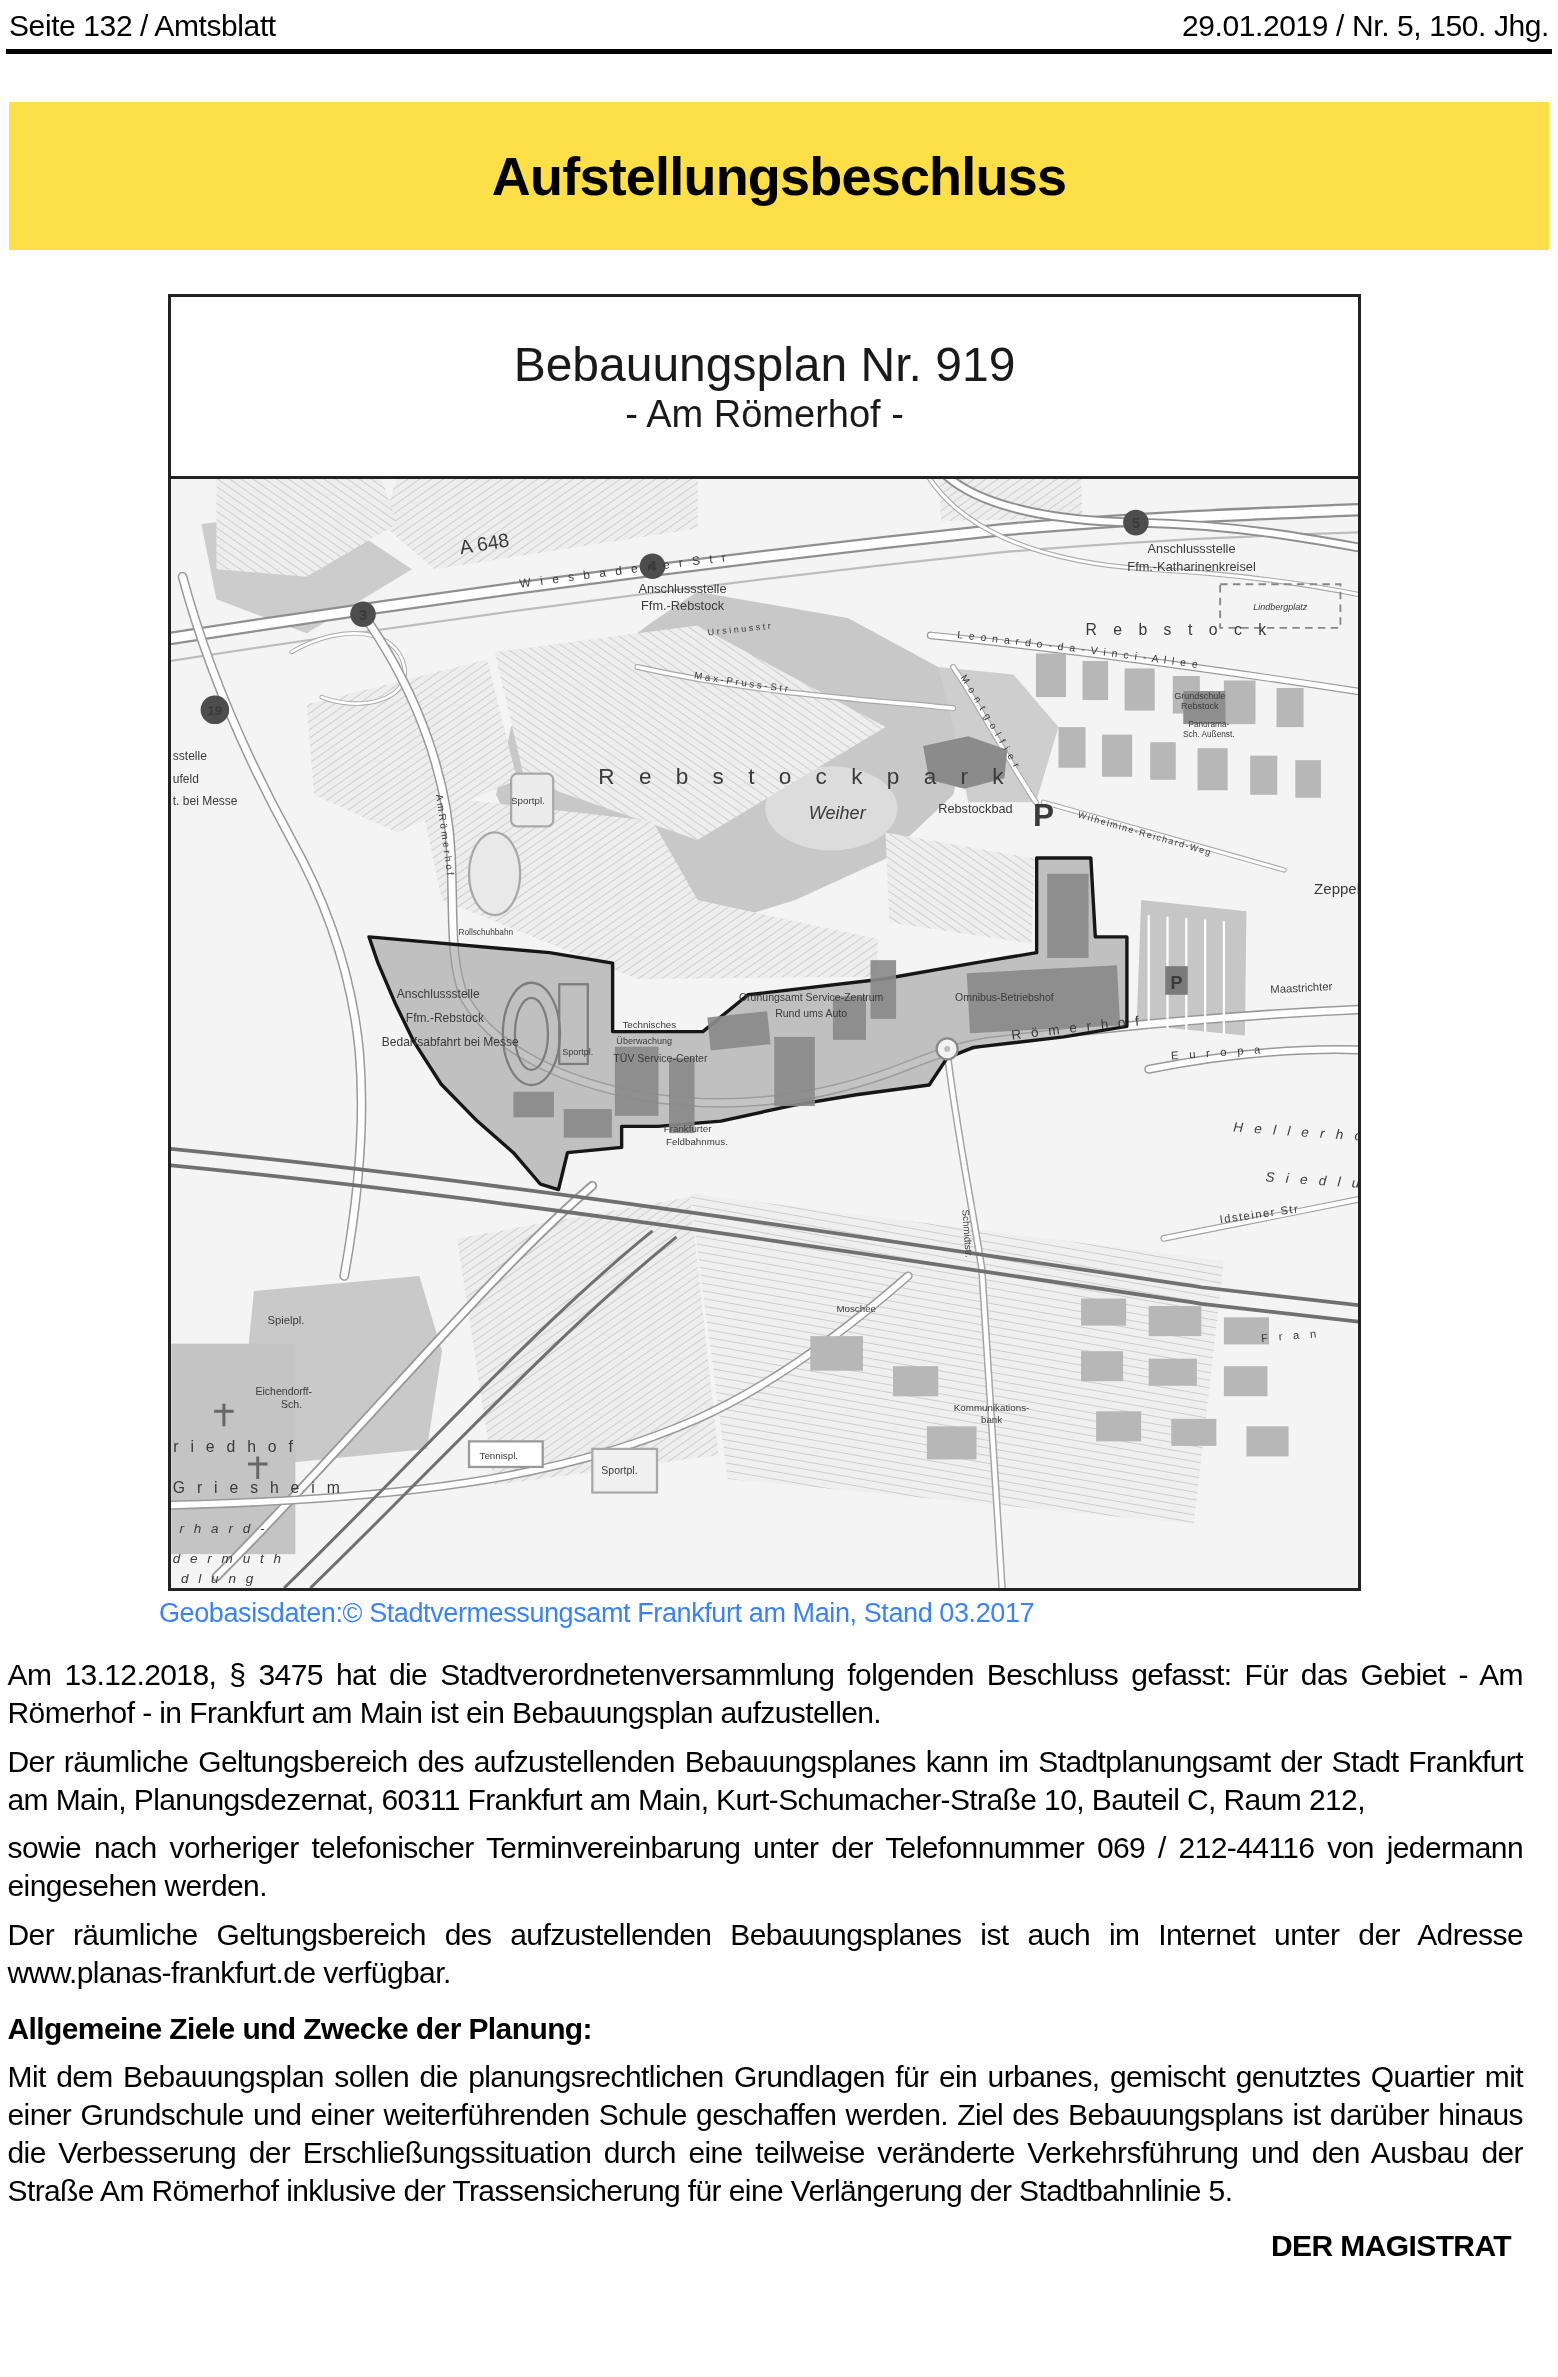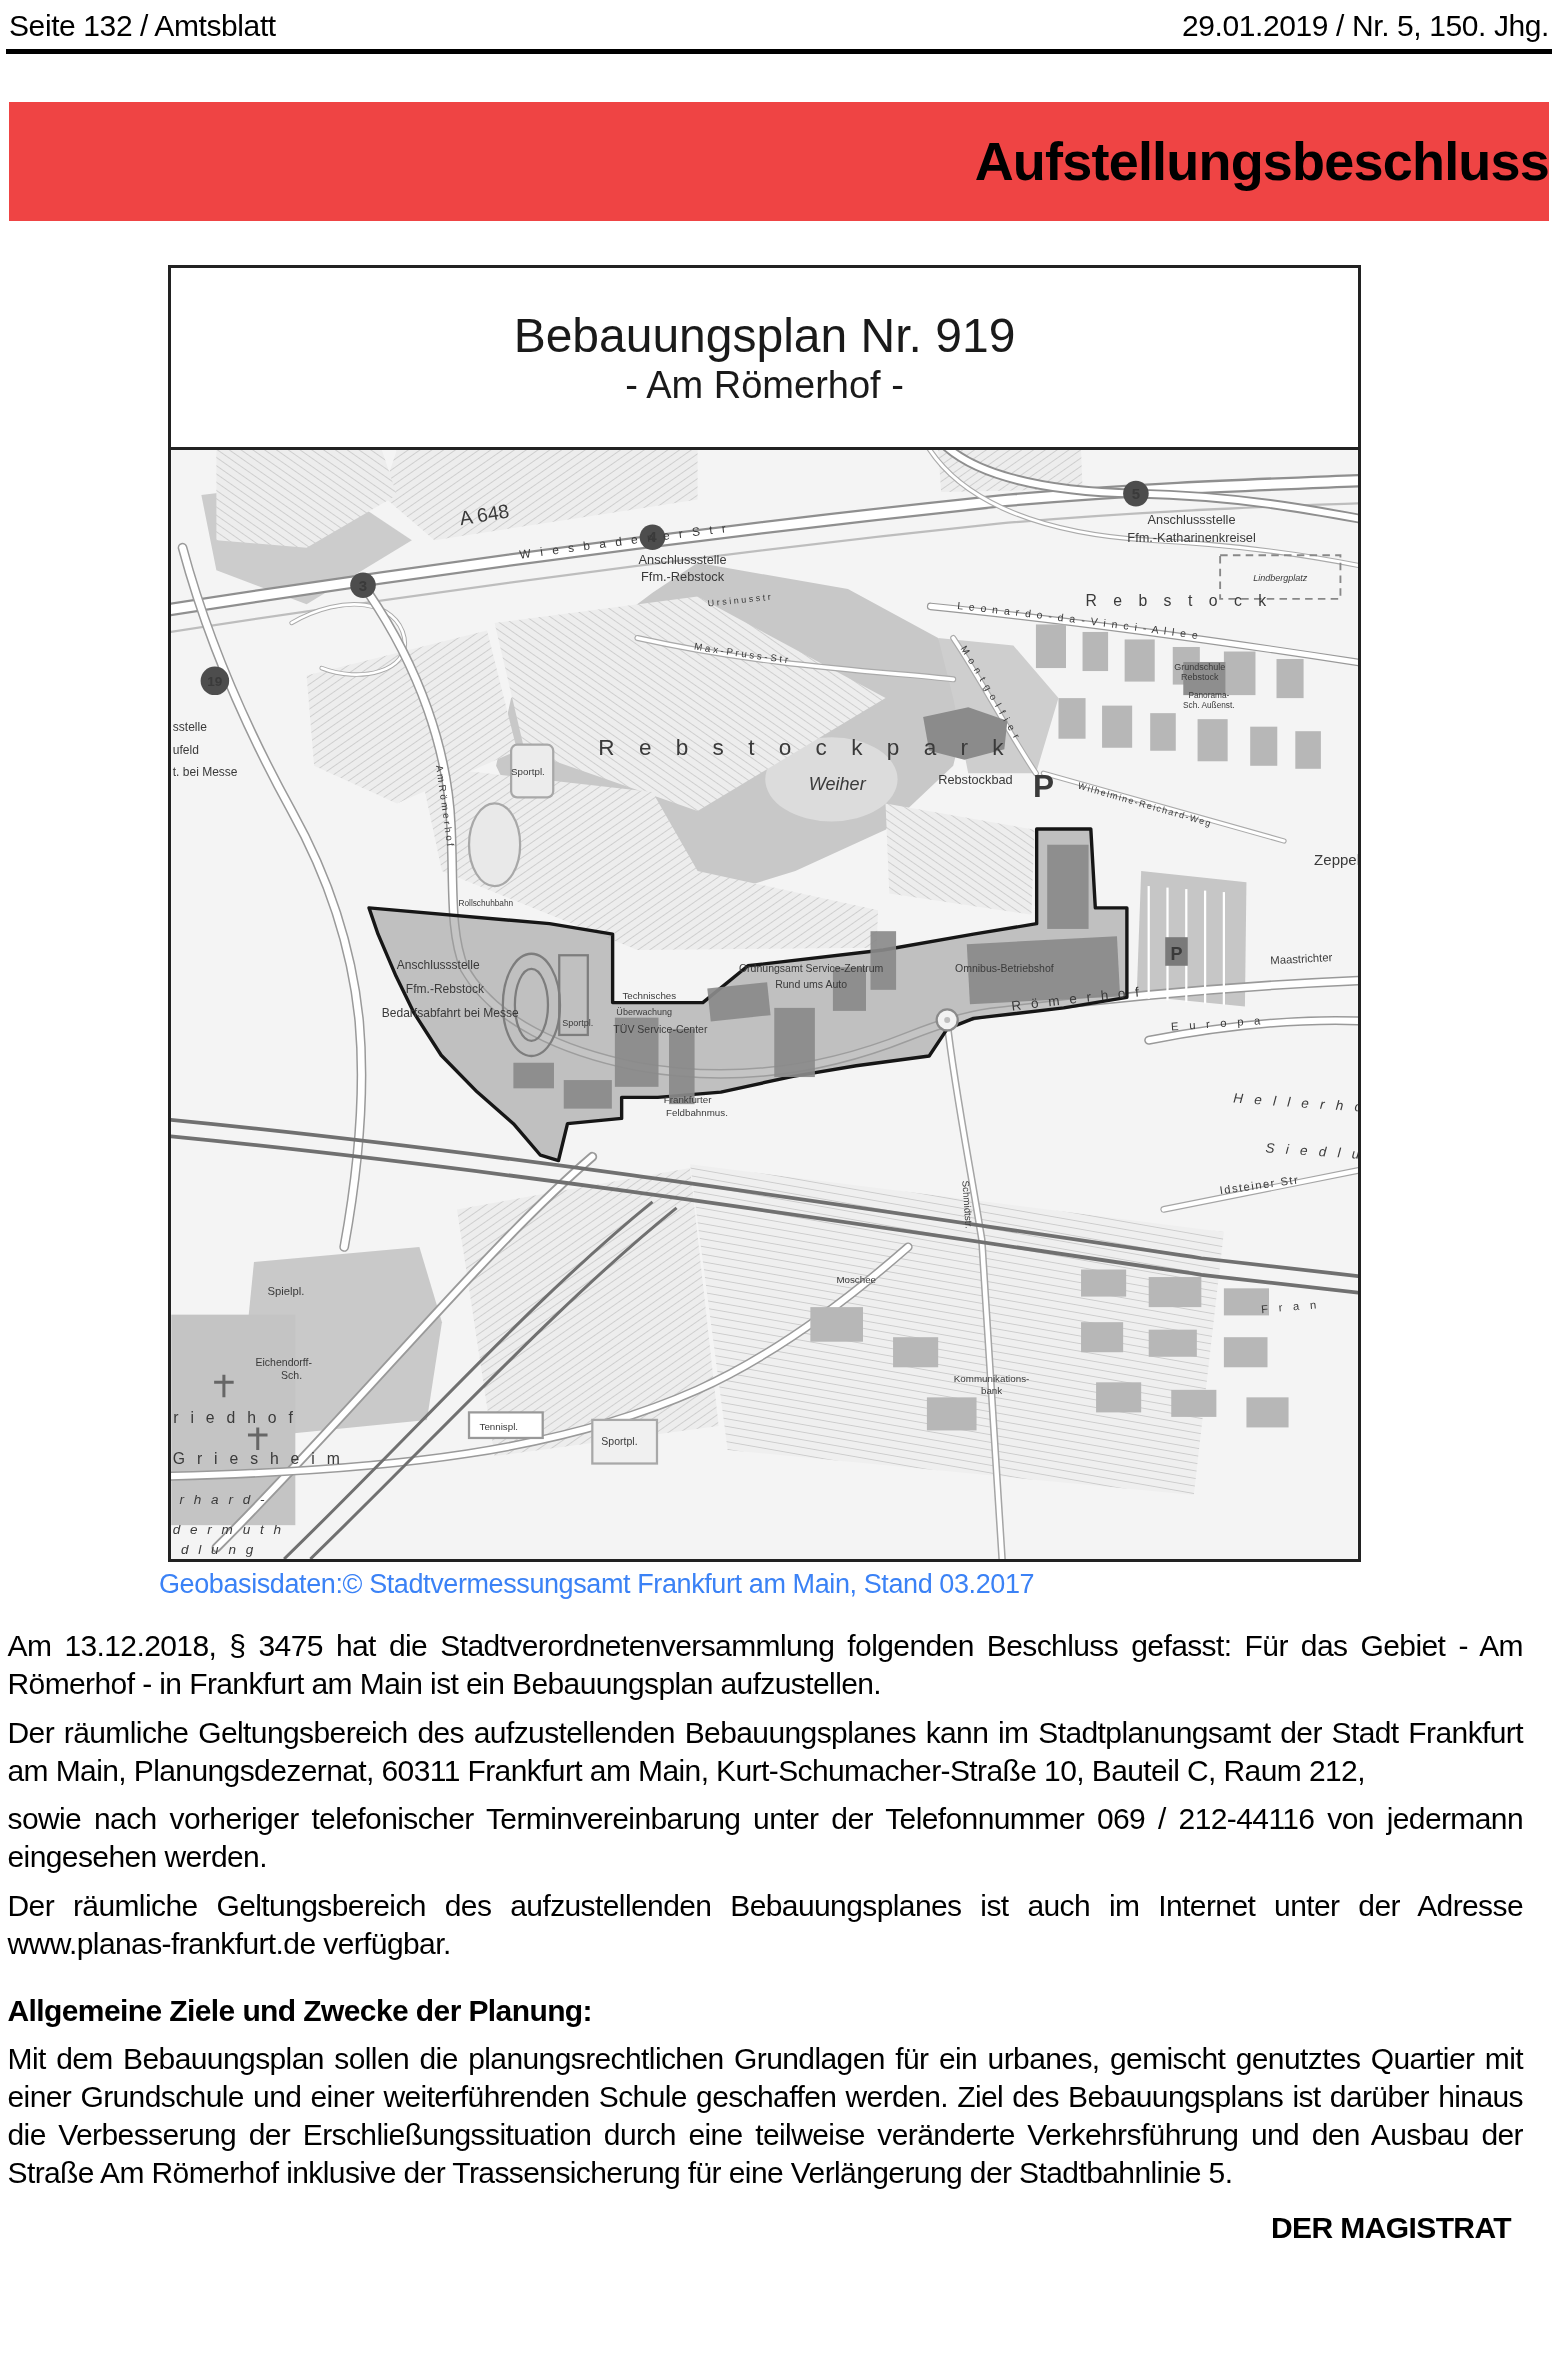--- a/index.html
+++ b/index.html
@@ -4,36 +4,36 @@
 <style>
   html,body{margin:0;padding:0;background:#ffffff;}
   body{width:1558px;font-family:"Liberation Sans",sans-serif;color:#000;}
   .page{padding-top:9px;}
 
   
   .hdr{display:flex;justify-content:space-between;align-items:baseline;padding:0 9px;font-size:30px;letter-spacing:-0.4px;}
   .hdr-rule{height:4.5px;background:#000;margin:6px 6px 0 6px;}
 
   
-  .banner{margin:48px 9px 0 9px;height:119px;background:#ef4444;display:flex;align-items:center;justify-content:flex-end;}
+  .banner{margin:48px 9px 0 9px;height:148px;background:#fde047;display:flex;align-items:center;justify-content:center;}
   .banner h1{margin:0;font-size:54px;font-weight:bold;letter-spacing:-0.8px;}
 
   
   .figure{margin:44px 0 0 168px;width:1187px;border:3px solid #222;background:#fff;}
   .fig-title{border-bottom:3px solid #222;height:179px;display:flex;flex-direction:column;align-items:center;justify-content:center;gap:1px;}
   .fig-title .l1{font-size:48px;letter-spacing:0px;color:#1a1a1a;}
   .fig-title .l2{font-size:38px;color:#1a1a1a;}
   .mapbox{display:block;}
   .caption{margin:7.5px 0 0 159px;font-size:27px;color:#3b82f6;letter-spacing:-0.4px;}
 
   
   .content{margin:27px 35px 0 7.5px;font-size:30px;line-height:38px;letter-spacing:-0.6px;text-align:justify;hyphens:manual;}
   .content p{margin:10.5px 0 0 0;}
   .content p:first-child{margin-top:8px;}
-  .content .heading{font-weight:bold;margin-top:29px;text-align:left;}
+  .content .heading{font-weight:bold;margin-top:18px;text-align:left;}
   .signature{margin-top:16.5px;text-align:right;font-weight:bold;line-height:38px;padding-right:12px;}
 
   
   .mapbox text{font-family:"Liberation Sans",sans-serif;fill:#3a3a3a;}
   .mid{text-anchor:middle;}
   .it{font-style:italic;}
   .b{font-weight:bold;}
   .m11{font-size:11px}.m12{font-size:12px}.m13{font-size:13px}.m14{font-size:14px}
   .m15{font-size:15px}.m16{font-size:16px}.m17{font-size:17px}.m18{font-size:18px}
   .m20{font-size:20px}.m21{font-size:21px}.m24{font-size:24px}.m26{font-size:26px}

